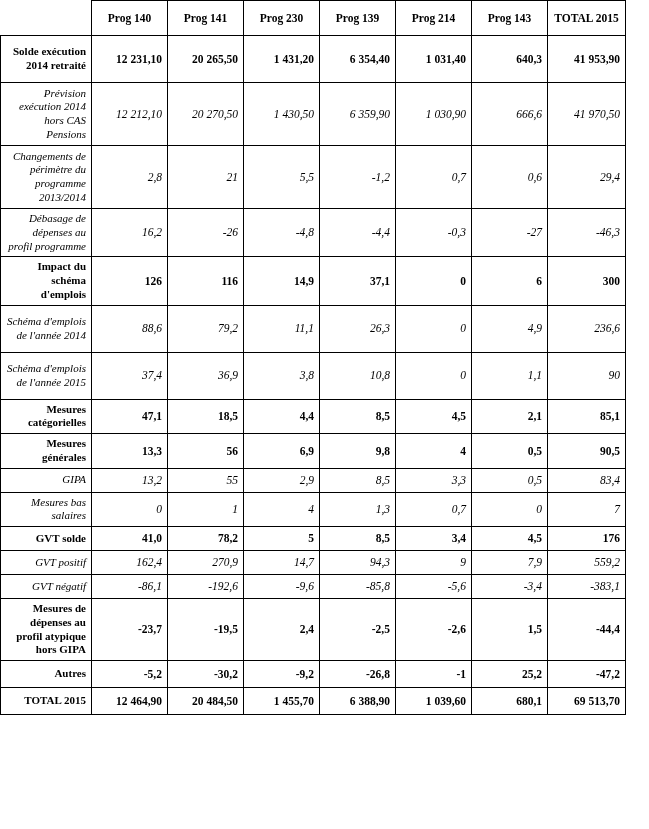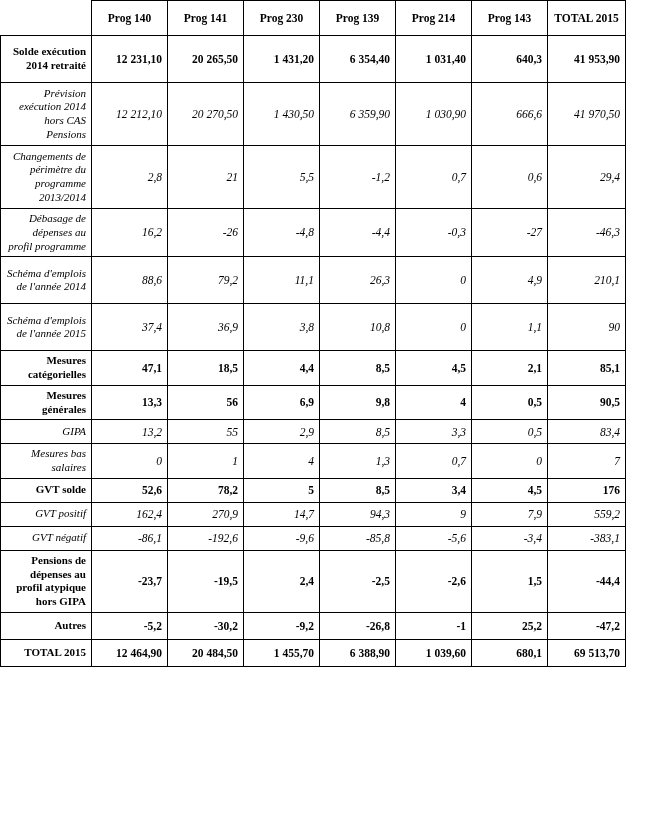--- a/index.html
+++ b/index.html
@@ -125,29 +125,39 @@
         <tr class="italic mid">
           <td class="rowlabel">Débasage de dépenses au profil programme</td>
           <td class="num">16,2</td>
           <td class="num">-26</td>
           <td class="num">-4,8</td>
           <td class="num">-4,4</td>
           <td class="num">-0,3</td>
           <td class="num">-27</td>
           <td class="num">-46,3</td>
         </tr>
+        <tr class="bold mid">
+          <td class="rowlabel">Impact du schéma d'emplois</td>
+          <td class="num">126</td>
+          <td class="num">116</td>
+          <td class="num">14,9</td>
+          <td class="num">37,1</td>
+          <td class="num">0</td>
+          <td class="num">6</td>
+          <td class="num">300</td>
+        </tr>
         <tr class="italic mid">
           <td class="rowlabel">Schéma d'emplois de l'année 2014</td>
           <td class="num">88,6</td>
           <td class="num">79,2</td>
           <td class="num">11,1</td>
           <td class="num">26,3</td>
           <td class="num">0</td>
           <td class="num">4,9</td>
-          <td class="num">210,1</td>
+          <td class="num">236,6</td>
         </tr>
         <tr class="italic mid">
           <td class="rowlabel">Schéma d'emplois de l'année 2015</td>
           <td class="num">37,4</td>
           <td class="num">36,9</td>
           <td class="num">3,8</td>
           <td class="num">10,8</td>
           <td class="num">0</td>
           <td class="num">1,1</td>
           <td class="num">90</td>
@@ -187,21 +197,21 @@
           <td class="num">0</td>
           <td class="num">1</td>
           <td class="num">4</td>
           <td class="num">1,3</td>
           <td class="num">0,7</td>
           <td class="num">0</td>
           <td class="num">7</td>
         </tr>
         <tr class="bold xshort">
           <td class="rowlabel">GVT solde</td>
-          <td class="num">52,6</td>
+          <td class="num">41,0</td>
           <td class="num">78,2</td>
           <td class="num">5</td>
           <td class="num">8,5</td>
           <td class="num">3,4</td>
           <td class="num">4,5</td>
           <td class="num">176</td>
         </tr>
         <tr class="italic xshort">
           <td class="rowlabel">GVT positif</td>
           <td class="num">162,4</td>
@@ -216,21 +226,21 @@
           <td class="rowlabel">GVT négatif</td>
           <td class="num">-86,1</td>
           <td class="num">-192,6</td>
           <td class="num">-9,6</td>
           <td class="num">-85,8</td>
           <td class="num">-5,6</td>
           <td class="num">-3,4</td>
           <td class="num">-383,1</td>
         </tr>
         <tr class="bold mid">
-          <td class="rowlabel">Pensions de dépenses au profil atypique hors GIPA</td>
+          <td class="rowlabel">Mesures de dépenses au profil atypique hors GIPA</td>
           <td class="num">-23,7</td>
           <td class="num">-19,5</td>
           <td class="num">2,4</td>
           <td class="num">-2,5</td>
           <td class="num">-2,6</td>
           <td class="num">1,5</td>
           <td class="num">-44,4</td>
         </tr>
         <tr class="bold short">
           <td class="rowlabel">Autres</td>

